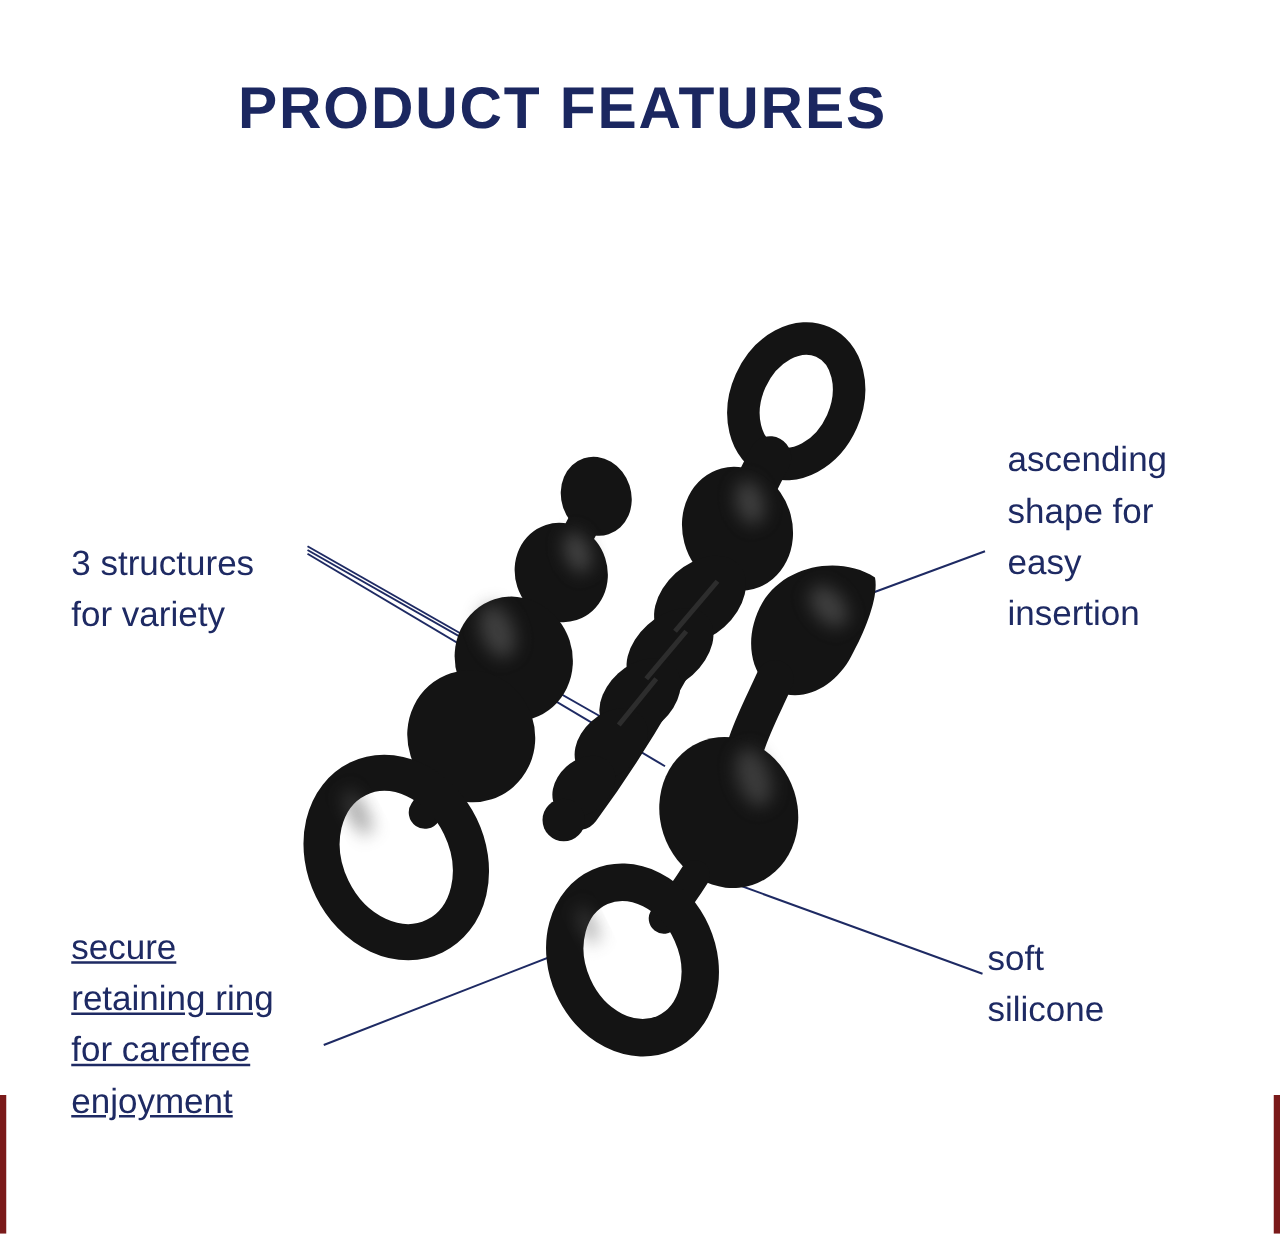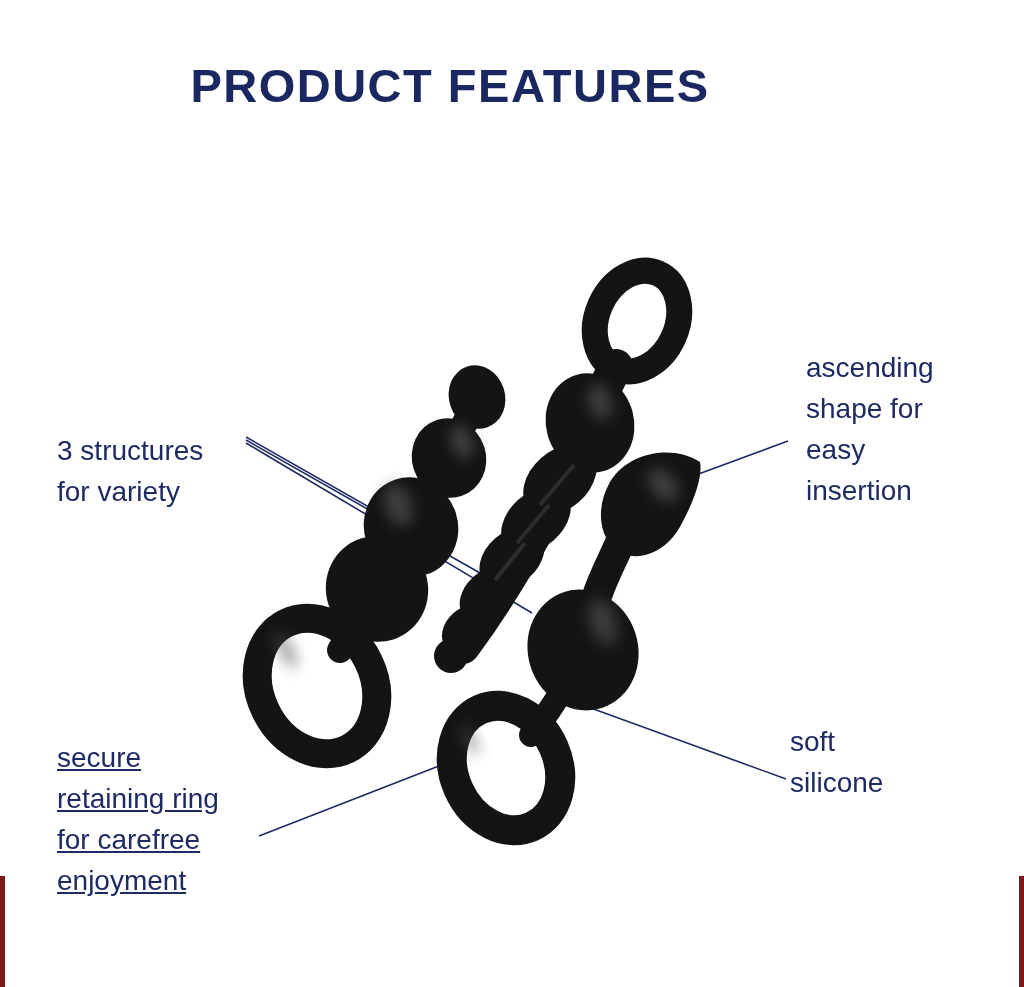--- a/index.html
+++ b/index.html
@@ -28,21 +28,21 @@
   .callout {
     position: absolute;
     font-size: 28px;
     line-height: 41px;
     color: #1e2a63;
     white-space: pre-line;
   }
   #callout-structures { left: 57px;  top: 390px; margin-top: 40px; }
   #callout-ascending  { left: 806px; top: 347px; }
   #callout-ring       { left: 57px;  top: 737px; text-decoration: underline; }
-  #callout-silicone   { left: 790px; top: 721px; }
+  #callout-silicone   { left: 790px; top: 746px; }
   .scene {
     position: absolute;
     left: 0;
     top: 0;
   }
   .edge-strip {
     position: absolute;
     width: 5px;
     height: 111px;
     bottom: 0;

